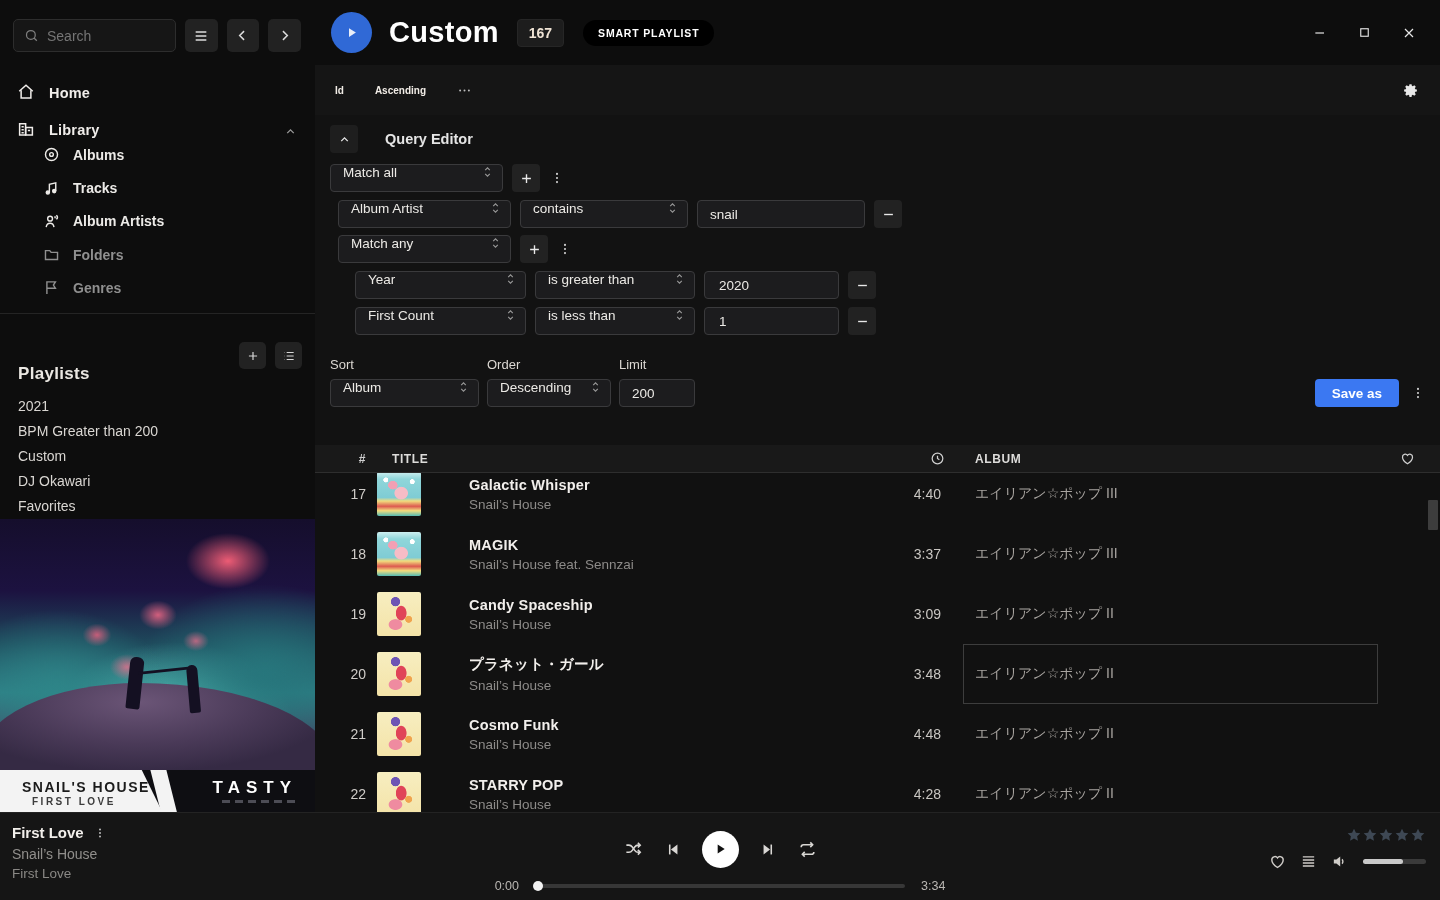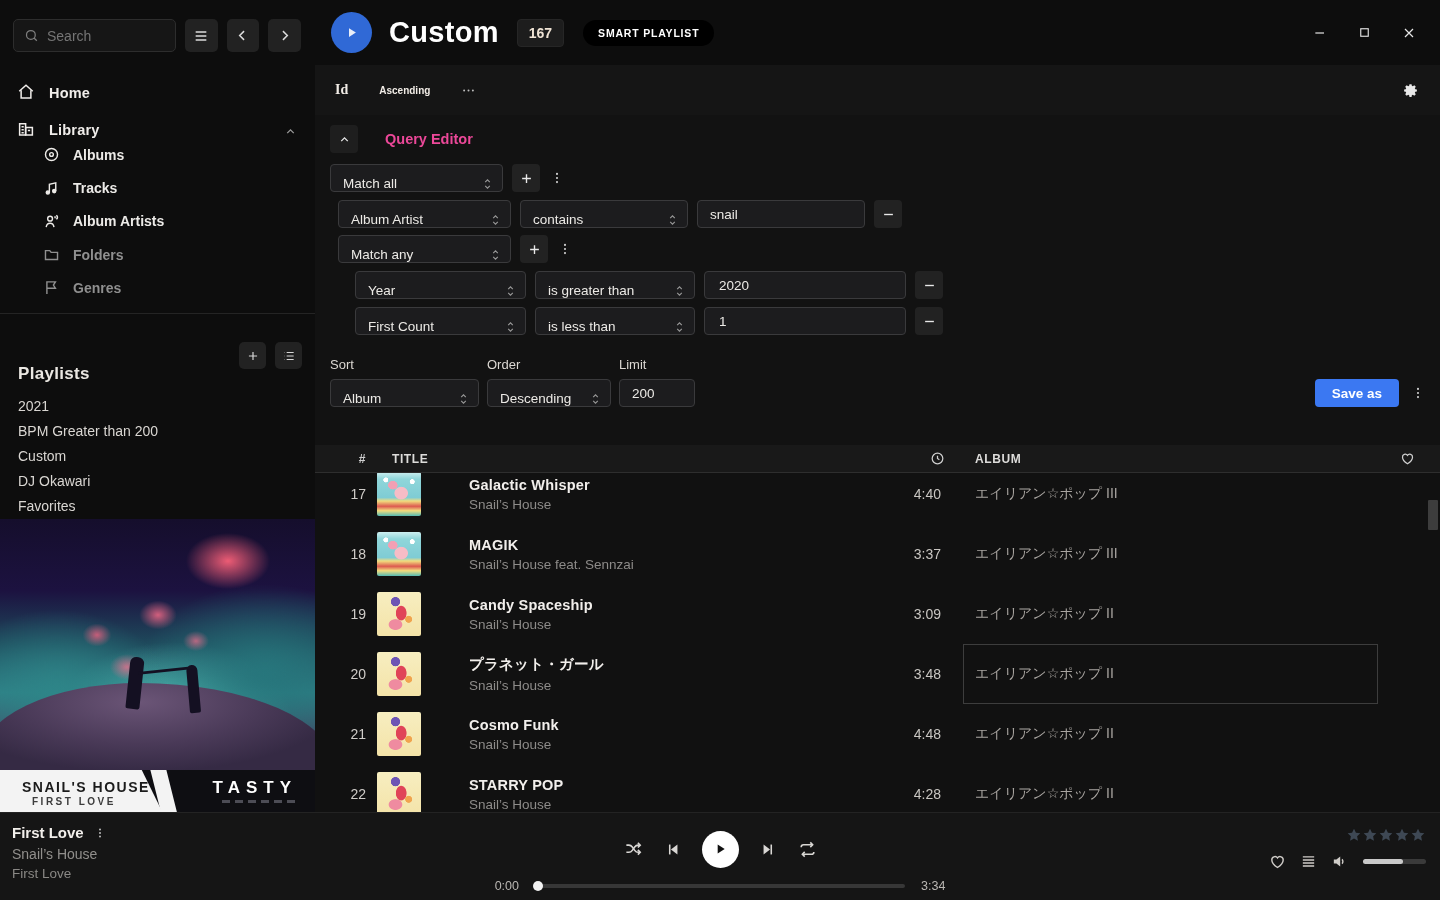--- a/index.html
+++ b/index.html
@@ -61,46 +61,46 @@
   .main { position:absolute; left:315px; top:0; width:1125px; height:812px; background:#121212; display:flex; flex-direction:column; }
   .titleband { height:65px; background:#0d0d0d; display:flex; align-items:center; padding:0 16px; flex:none; }
   .play-circle { width:41px; height:41px; border-radius:50%; background:#3069d6; display:flex; align-items:center; justify-content:center; border:0; cursor:pointer; flex:none; }
   .page-title { font-size:29px; font-weight:800; letter-spacing:.3px; color:#fff; margin-left:17px; }
   .count-badge { margin-left:18px; background:#1d1d1d; border:1px solid #262626; border-radius:4px; padding:5px 11px; font-size:14px; font-weight:700; color:#efe3d4; }
   .smart-badge { margin-left:19px; background:#000; border-radius:13px; padding:7px 15px; font-size:10.5px; font-weight:800; letter-spacing:.8px; color:#fff; }
   .winctl { margin-left:auto; display:flex; align-items:center; gap:29px; padding-right:7px; color:#e6e6e6; }
   .winctl button { background:none; border:0; color:#e6e6e6; cursor:pointer; padding:0; }
 
   .toolbar { height:50px; background:#151515; display:flex; align-items:center; padding:0 21px 0 20px; flex:none; }
-  .toolbar .tb-sort { font-weight:800; font-size:14px; color:#f1ece6; cursor:pointer;font-family:Liberation Serif, serif; }
+  .toolbar .tb-sort { font-weight:800; font-size:10px; color:#f1ece6; cursor:pointer; }
   .toolbar .tb-dir { font-weight:800; font-size:10px; color:#f1ece6; margin-left:31px; cursor:pointer; }
   .toolbar .tb-more { margin-left:31px; color:#bdbdbd; cursor:pointer; }
   .toolbar .tb-gear { margin-left:auto; color:#e8e8e8; cursor:pointer; }
 
   .query { flex:none; height:313px; padding:10px 12px 0 12px; }
   .qe-head { display:flex; align-items:center; gap:27px; }
   .qe-collapse { width:28px; height:28px; background:#1e1e1e; border:0; border-radius:4px; color:#e8e8e8; display:flex; align-items:center; justify-content:center; cursor:pointer; margin-left:3px; }
-  .qe-title { font-size:14.5px; font-weight:700; color:#ec4899; }
-  .sel { display:flex; align-items:flex-end; background:#1c1c1e; border:1px solid #3a3a3c; border-radius:4px; height:28px; padding:0 9px 0 12px; font-size:13.5px; color:#eceae6; cursor:pointer; }
+  .qe-title { font-size:14.5px; font-weight:700; color:#e5e5e5; }
+  .sel { display:flex; align-items:flex-start; background:#1c1c1e; border:1px solid #3a3a3c; border-radius:4px; height:28px; padding:0 9px 0 12px; font-size:13.5px; color:#eceae6; cursor:pointer; }
   .sel .sel-label { flex:1; }
   .sel .updn { color:#9a9a9a; }
   .qtext { background:#1c1c1e; border:1px solid #3a3a3c; border-radius:4px; height:28px; padding:0 12px; font-size:13.5px; color:#eceae6; font-family:inherit; outline:none; }
   .ico-btn { width:28px; height:28px; background:#222; border:0; border-radius:4px; color:#e8e8e8; display:flex; align-items:center; justify-content:center; cursor:pointer; }
   .ghost-btn { background:none; border:0; color:#cfcfcf; display:flex; align-items:center; justify-content:center; width:16px; height:28px; cursor:pointer; }
   .qrow { display:flex; align-items:center; gap:9px; }
   .r-root { margin-top:11px; padding-left:3px; }
   .r-rule1 { margin-top:8px; padding-left:11px; }
   .r-group { margin-top:7px; padding-left:11px; }
   .r-sub { margin-top:8px; padding-left:28px; }
   .w-field { width:173px; }
   .w-op { width:168px; }
   .w-val { width:168px; }
   .w-fieldsub { width:171px; }
   .w-opsub { width:160px; }
-  .w-valsub { width:202px;padding-left:14px; }
+  .w-valsub { width:135px;padding-left:14px; }
   .sortrow { display:flex; align-items:flex-end; margin-top:22px; padding-left:3px; }
   .sr-block { display:flex; flex-direction:column; gap:7px; }
   .sr-label { font-size:13px; color:#dcd8d3; }
   .saveas { margin-left:auto; background:#3b78f2; color:#fff; border:0; border-radius:4px; height:28px; padding:0 17px; font-size:13.5px; font-weight:700; font-family:inherit; cursor:pointer; }
   .sr-more { margin-left:9px; width:20px; }
 
   .thead { flex:none; height:28px; margin-top:17px; background:#191919; border-bottom:1px solid #2e2e2e;
     display:grid; grid-template-columns:62px 74px 1fr 90px 436px 52px; align-items:center;
     font-size:12px; font-weight:700; letter-spacing:.6px; color:#dddcda; }
   .thead .h-num { text-align:right; padding-right:11px; color:#cfcfcf; }

